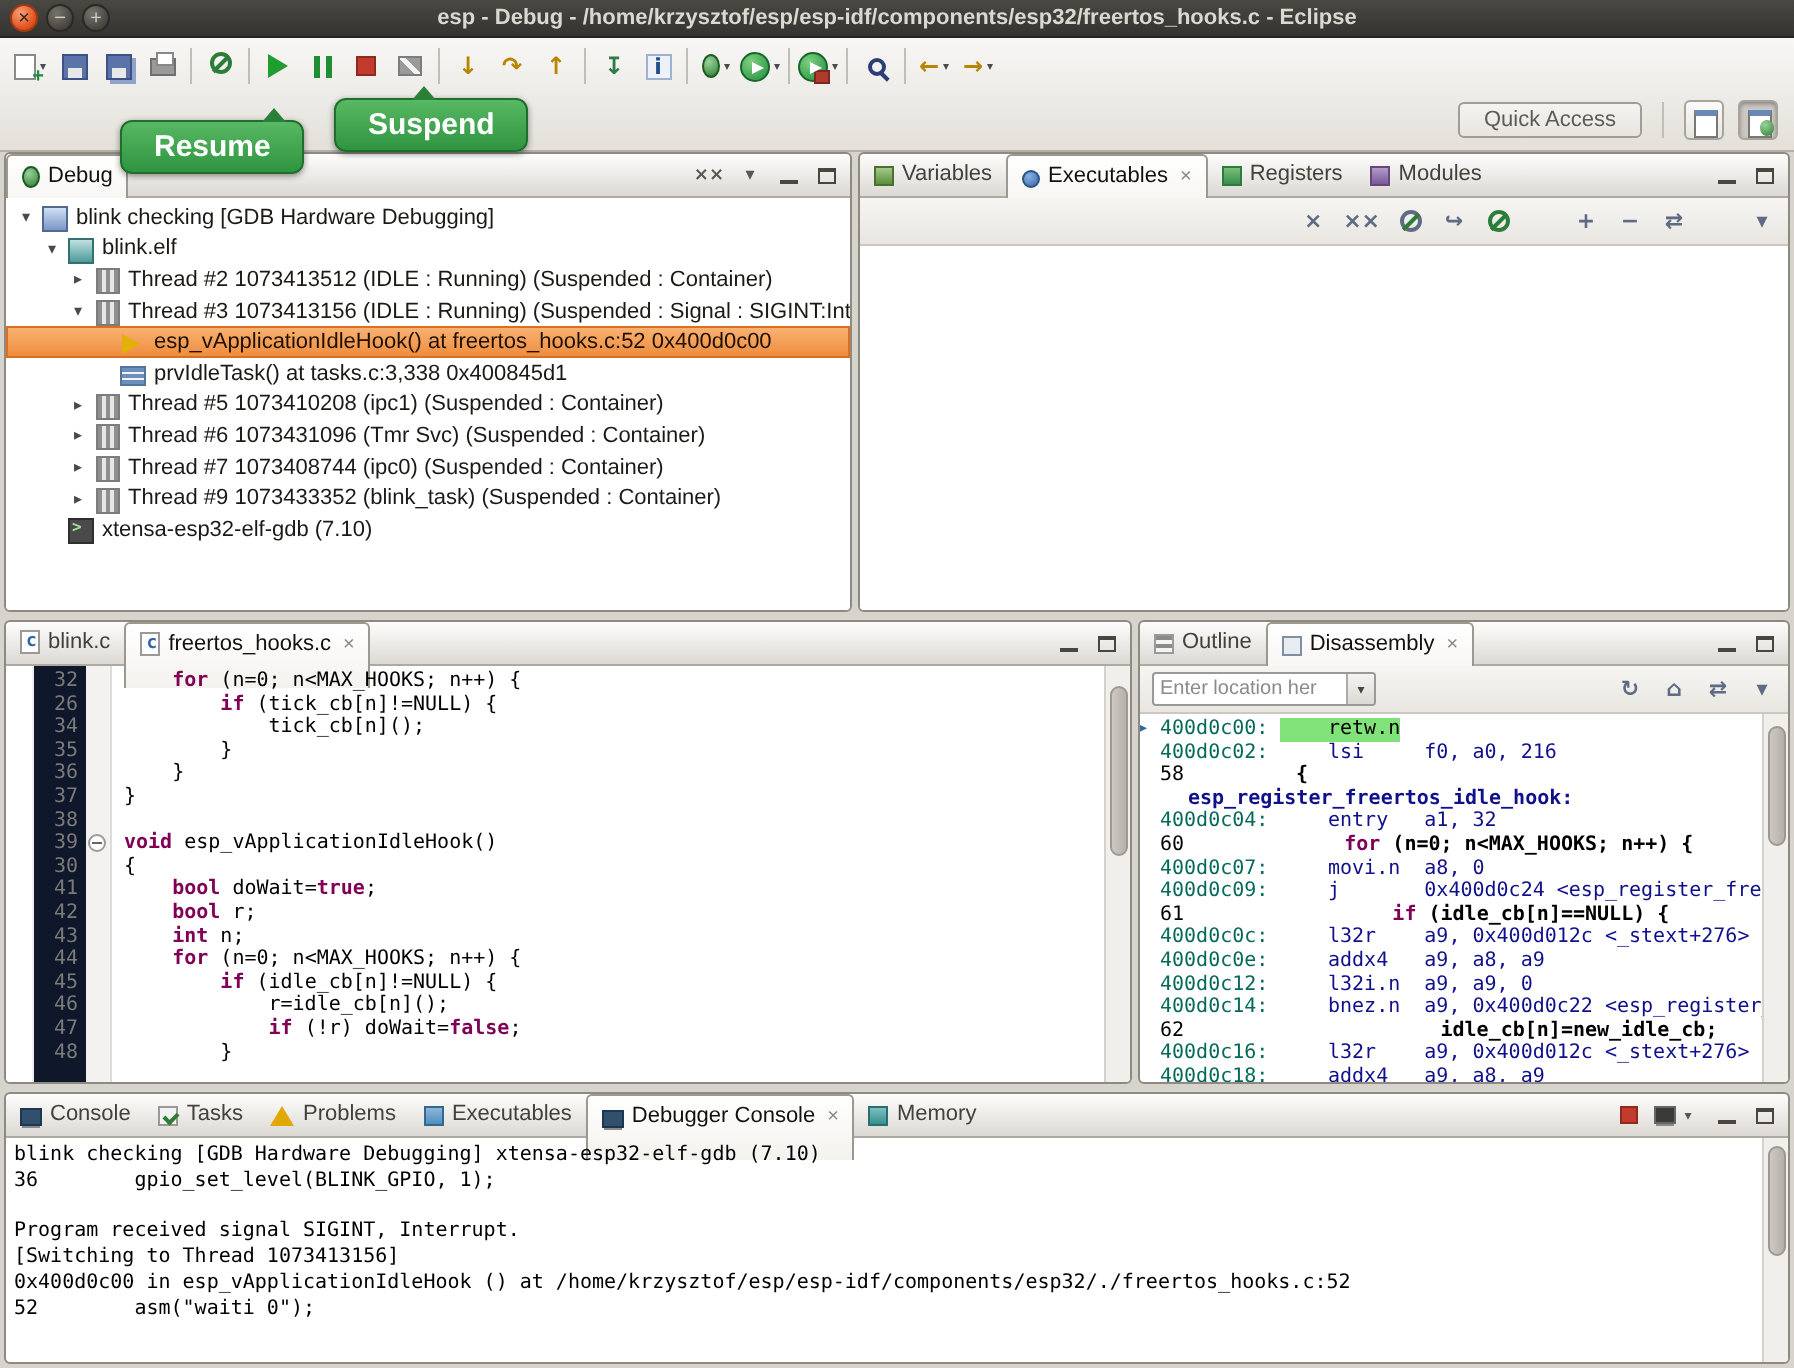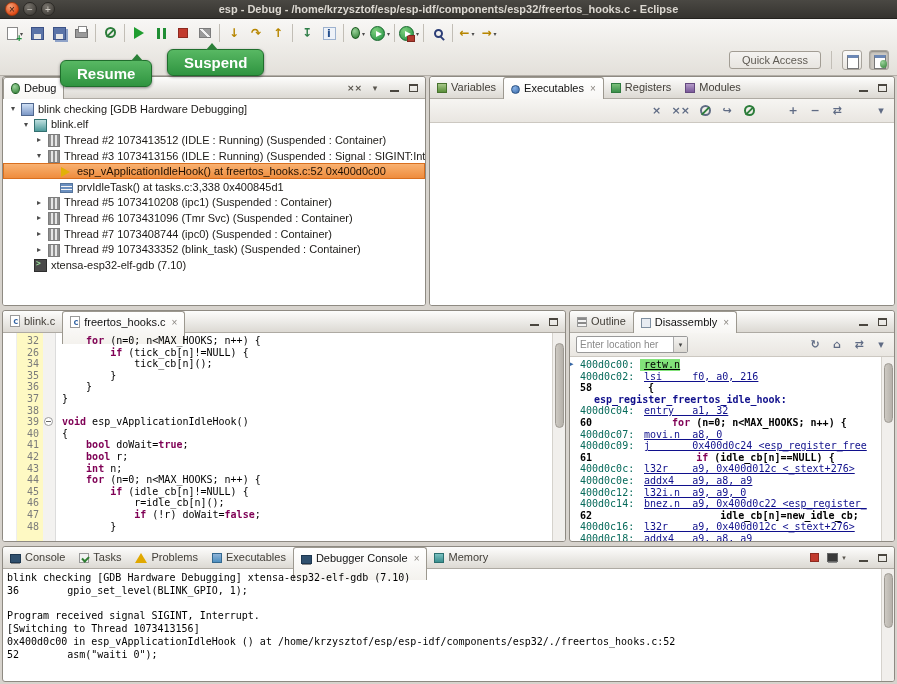--- a/index.html
+++ b/index.html
@@ -158,21 +158,21 @@
   [data-name="gdb-icon"]::after { content:""; position:absolute; left:2px; top:1px; width:11px; height:11px;
     background:#4a4a4a; border:1px solid #2e2e2e; }
   [data-name="gdb-icon"]::before { content:">"; position:absolute; left:4px; top:1px; z-index:1;
     font:bold 8px "DejaVu Sans Mono",monospace; color:#9fe09f; }
 
   
   .editor-body { flex:1; display:flex; overflow:hidden; font-family:"DejaVu Sans Mono",monospace; font-size:10px; }
   .ed-col { padding-top:2px; }
   .eline { height:11.6px; line-height:11.6px; white-space:pre; }
   .ruler-annot { width:14px; background:#fff; border-right:1px solid #eee; flex:none; }
-  .ruler-nums { width:26px; background:#fef9c3; color:#7b7b7b; text-align:right; padding-right:4px; flex:none; }
+  .ruler-nums { width:26px; background:#0f172a; color:#7b7b7b; text-align:right; padding-right:4px; flex:none; }
   .ruler-fold { width:13px; background:#f3f2f0; border-right:1px solid #dcdcdc; flex:none; }
   .foldmark { display:inline-block; width:9px; height:9px; border:1px solid #9a9a9a; border-radius:50%;
     position:relative; margin:1px 0 0 1px; background:#fff; }
   .foldmark::after { content:""; position:absolute; left:1px; right:1px; top:3px; height:1px; background:#666; }
   .code-area { flex:1; padding-left:6px; overflow:hidden; }
   .kw { color:#7f0055; font-weight:bold; }
   .vscroll { width:13px; flex:none; background:#f1efec; border-left:1px solid #d5d2cc; position:relative; }
   .vthumb { position:absolute; left:2px; width:9px; background:linear-gradient(to right,#cdc9c2,#b5b1aa);
     border:1px solid #9d9992; border-radius:5px; }
 
@@ -181,23 +181,23 @@
     border-radius:2px; overflow:hidden; flex:none; }
   .combo-text { flex:1; padding-left:3px; color:#8a8a8a; font-size:10px; white-space:nowrap; overflow:hidden; }
   .combo-dd { width:14px; height:100%; display:flex; align-items:center; justify-content:center;
     background:linear-gradient(#f4f3f1,#dcd9d3); border-left:1px solid #aaa;
     font-family:"DejaVu Sans",sans-serif; font-size:7px; color:#444; }
   .disasm-wrap { flex:1; display:flex; overflow:hidden; }
   .disasm-body { flex:1; overflow:hidden; padding-top:2px; font-family:"DejaVu Sans Mono",monospace; font-size:10px; }
   .dline { display:flex; height:11.6px; line-height:11.6px; white-space:pre; }
   .dptr { width:10px; flex:none; font-family:"DejaVu Sans",sans-serif; font-size:7px; color:#3465a4; }
   .daddr { width:60px; flex:none; color:#066a5a; }
-  .dinstr { color:#10108c; padding-left:4px;text-decoration:underline; }
+  .dinstr { color:#10108c; padding-left:24px; }
   .dinstr.dhl { background:#82e27a; color:#000; }
-  .dsrcnum { width:60px; flex:none; font-weight:bold; color:#000; }
+  .dsrcnum { width:60px; flex:none; font-weight:normal; color:#000; }
   .dsrc { font-weight:bold; color:#000; padding-left:8px; }
   .dlabel { font-weight:bold; color:#10108c; padding-left:14px; }
 
   
   .console-wrap { flex:1; display:flex; overflow:hidden; }
   .console-out { flex:1; overflow:hidden; padding:3px 0 0 4px; font-family:"DejaVu Sans Mono",monospace; font-size:10px; }
   .cline { height:12.8px; line-height:12.8px; white-space:pre; color:#000; }
 </style>
 </head>
 <body>
@@ -473,21 +473,21 @@
       </div>
     <div class="ruler-nums ed-col" data-name="editor-line-numbers">
         <div class="eline" data-name="line-number">32</div>
         <div class="eline" data-name="line-number">26</div>
         <div class="eline" data-name="line-number">34</div>
         <div class="eline" data-name="line-number">35</div>
         <div class="eline" data-name="line-number">36</div>
         <div class="eline" data-name="line-number">37</div>
         <div class="eline" data-name="line-number">38</div>
         <div class="eline" data-name="line-number">39</div>
-        <div class="eline" data-name="line-number">40</div>
+        <div class="eline" data-name="line-number">30</div>
         <div class="eline" data-name="line-number">41</div>
         <div class="eline" data-name="line-number">42</div>
         <div class="eline" data-name="line-number">43</div>
         <div class="eline" data-name="line-number">44</div>
         <div class="eline" data-name="line-number">45</div>
         <div class="eline" data-name="line-number">46</div>
         <div class="eline" data-name="line-number">47</div>
         <div class="eline" data-name="line-number">48</div>
       </div>
     <div class="ruler-fold ed-col" data-name="editor-fold-ruler">

